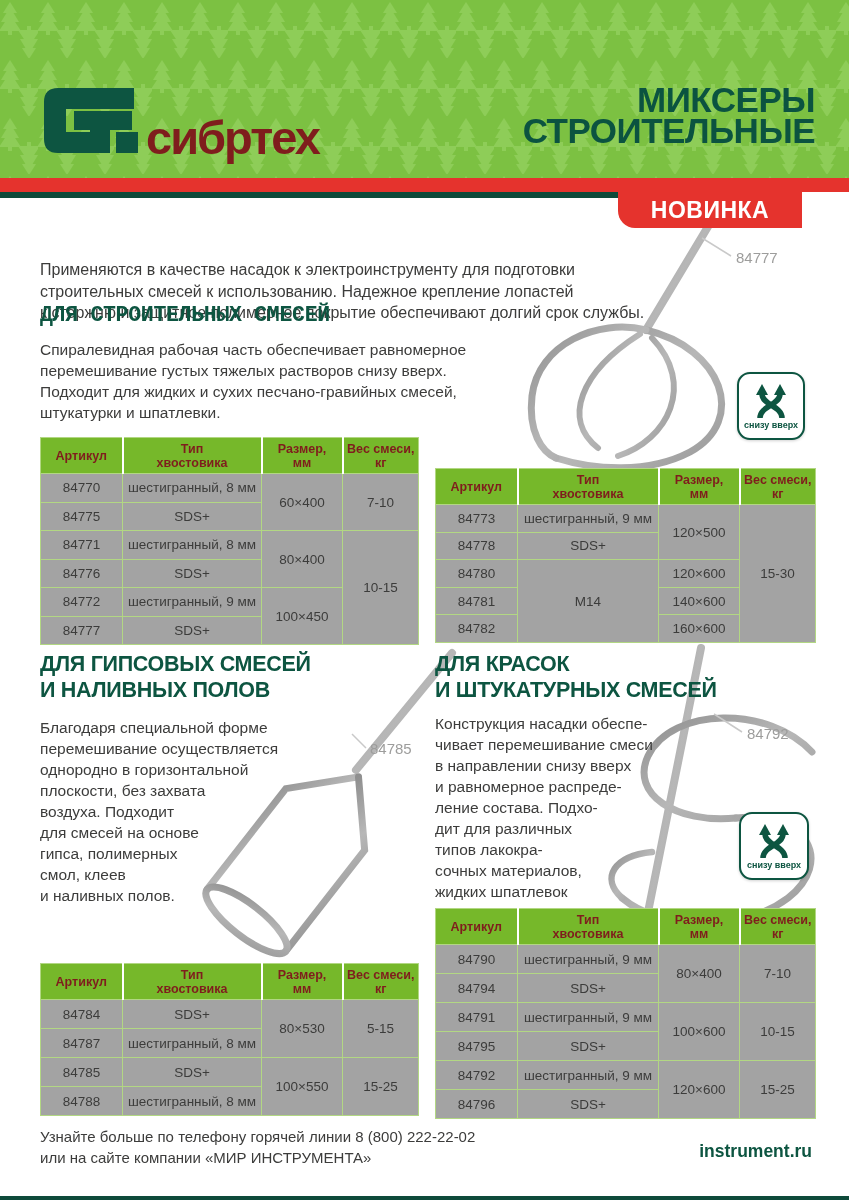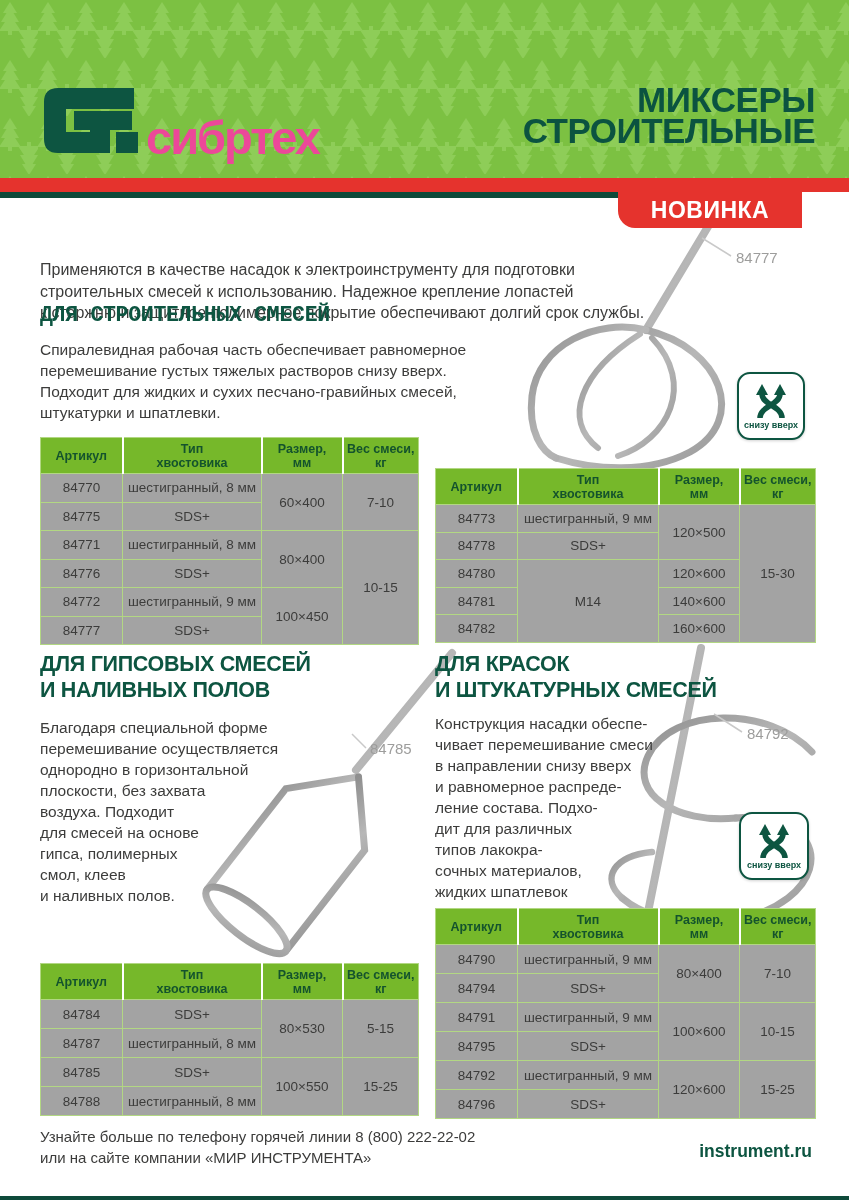--- a/index.html
+++ b/index.html
@@ -3,21 +3,21 @@
 <meta charset="utf-8">
 <style>
   html,body{margin:0;padding:0;background:#e8e8e8;}
   .page{position:relative;width:849px;height:1200px;margin:0 auto;background:#ffffff;
         overflow:hidden;font-family:"Liberation Sans",sans-serif;color:#3c3c3b;}
   .abs{position:absolute;}
   .preline{white-space:pre-line;}
 
   
   #hero{left:0;top:0;width:849px;height:178px;z-index:1;}
-  #brand-text{left:146px;top:110px;font-size:47px;font-weight:bold;color:#ec4899;
+  #brand-text{left:146px;top:110px;font-size:47px;font-weight:bold;color:#7f1d1d;
               letter-spacing:-2px;z-index:3;}
   #hero-title{right:34px;top:84px;text-align:right;font-size:35px;line-height:31px;
               font-weight:bold;color:#0b5340;letter-spacing:-0.5px;z-index:3;}
   #red-band{left:0;top:178px;width:849px;height:14px;background:#e5332d;z-index:3;}
   #green-stripe{left:0;top:192px;width:632px;height:6px;background:#0e4a3a;z-index:3;}
   #novinka-badge{left:618px;top:192px;width:184px;height:36px;background:#e5332d;
                  border-radius:0 0 0 17px;z-index:4;display:flex;align-items:center;
                  justify-content:center;color:#ffffff;font-weight:bold;font-size:23px;
                  letter-spacing:0.5px;}
 
@@ -46,21 +46,21 @@
   .round-badge .blabel{font-weight:bold;color:#0d5541;text-align:center;}
   #badge-updown-1{left:737px;top:372px;width:64px;height:64px;}
   #badge-updown-2{left:739px;top:812px;width:66px;height:64px;}
   #badge-horizontal{left:347px;top:862px;width:76px;height:78px;}
   #badge-updown-1 .blabel,#badge-updown-2 .blabel{font-size:9px;margin-top:1px;}
   #badge-horizontal .blabel{font-size:7.5px;line-height:8.5px;margin-top:1px;}
 
   
   .ptable{z-index:2;}
   .ptable table{border-collapse:collapse;table-layout:fixed;}
-  .ptable th{background:#76b82a;color:#14532d;font-size:12.5px;line-height:14px;
+  .ptable th{background:#76b82a;color:#7f1d1d;font-size:12.5px;line-height:14px;
              font-weight:bold;white-space:pre-line;border:1.6px solid #b2d783;
              border-left:2.5px solid #ffffff;height:35px;padding:0 2px;}
   .ptable th:first-child{border-left:1.6px solid #b2d783;}
   .ptable td{background:#a3a3a3;border:1.6px solid #b2d783;font-size:13.5px;
              text-align:center;vertical-align:middle;padding:0 2px;}
   #table-construction{left:40px;top:437px;}
   #table-big{left:435px;top:468px;}
   #table-gypsum{left:40px;top:963px;}
   #table-paints{left:435px;top:908px;}
   #table-construction td{height:27.5px;}

